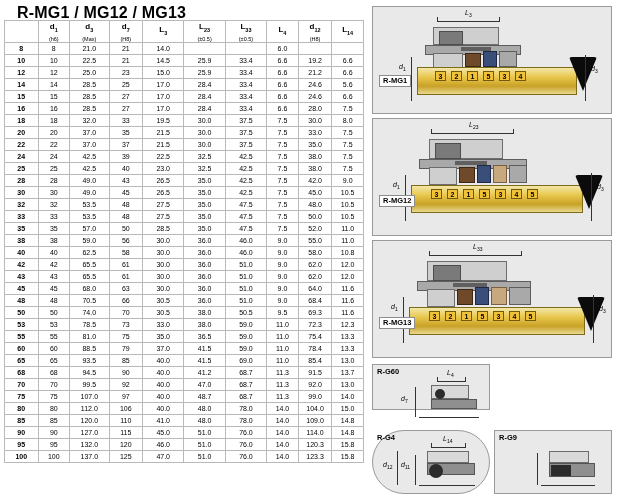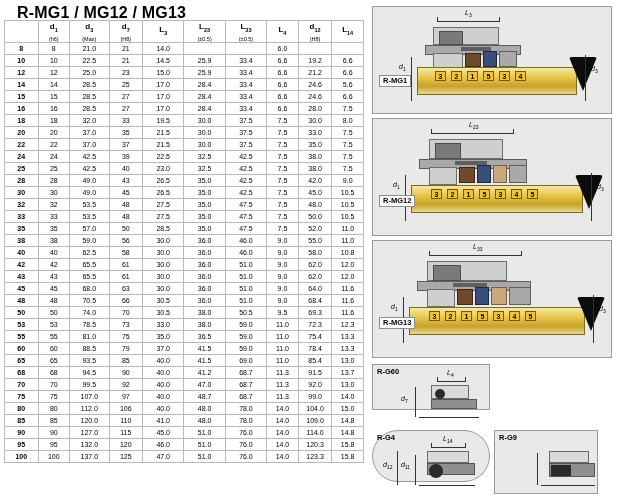--- a/index.html
+++ b/index.html
@@ -60,22 +60,22 @@
   .panel {
     position:absolute;
     background:#e9e9e9;
     border:1px solid #9a9a9a;
   }
   #panel-mg1  { left:372px; top:6px;   width:240px; height:108px; }
   #panel-mg12 { left:372px; top:118px; width:240px; height:118px; }
   #panel-mg13 { left:372px; top:240px; width:240px; height:118px; }
   #panel-g60  { left:372px; top:364px; width:118px; height:46px; }
   #panel-g6   { left:494px; top:364px; width:118px; height:62px; }
-  #panel-g4   { left:372px; top:430px; width:118px; height:52px;border-radius:32px; }
-  #panel-g9   { left:494px; top:430px; width:104px; height:64px; }
+  #panel-g4   { left:372px; top:430px; width:118px; height:64px;border-radius:32px; }
+  #panel-g9   { left:494px; top:430px; width:118px; height:64px; }
 
   .panel-label {
     position:absolute; font-size:7.5px; font-weight:bold;
     background:#ffffff; border:1px solid #8d8d8d;
     padding:1px 3px; line-height:8px;
   }
   .panel-label.plain { background:transparent; border:none; padding:0; }
 
   .dimlabel {
     position:absolute; font-size:7px; font-style:italic;

